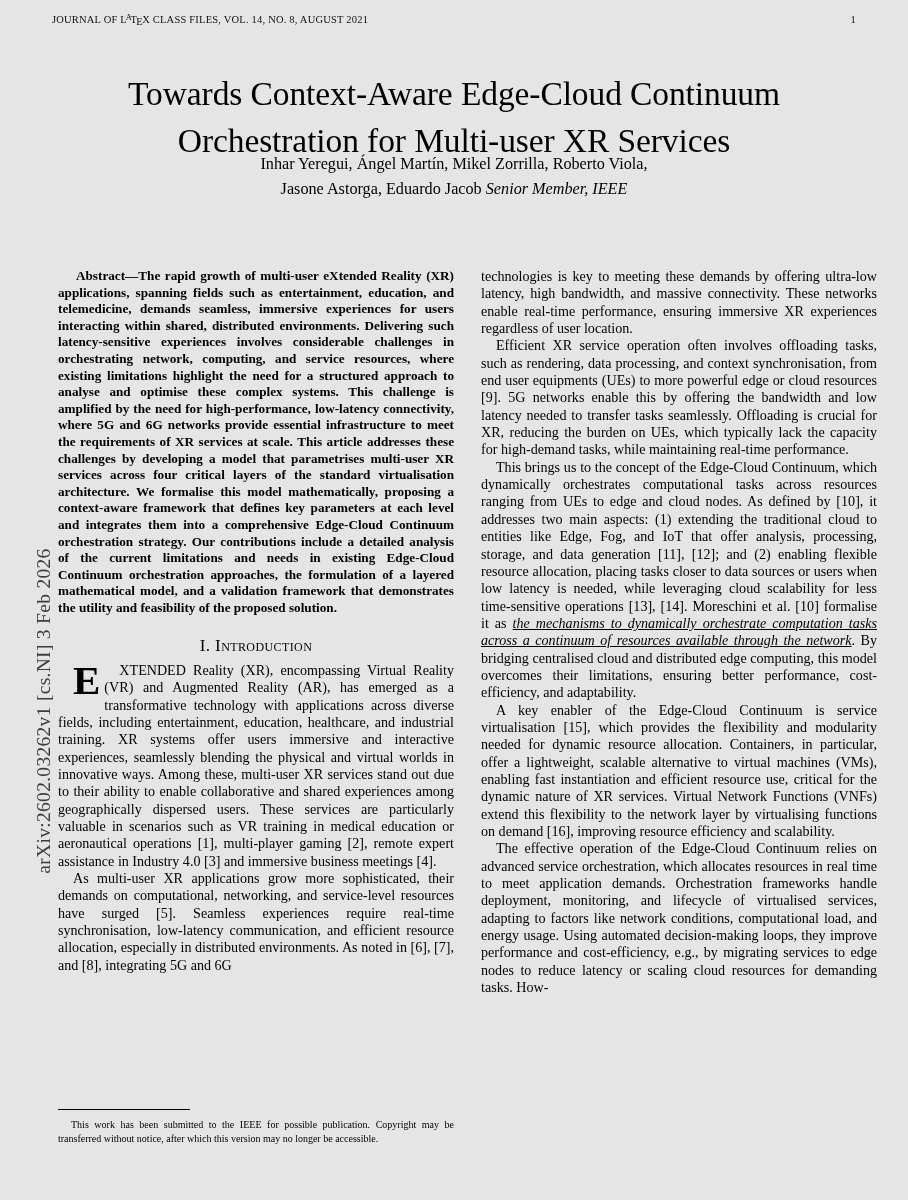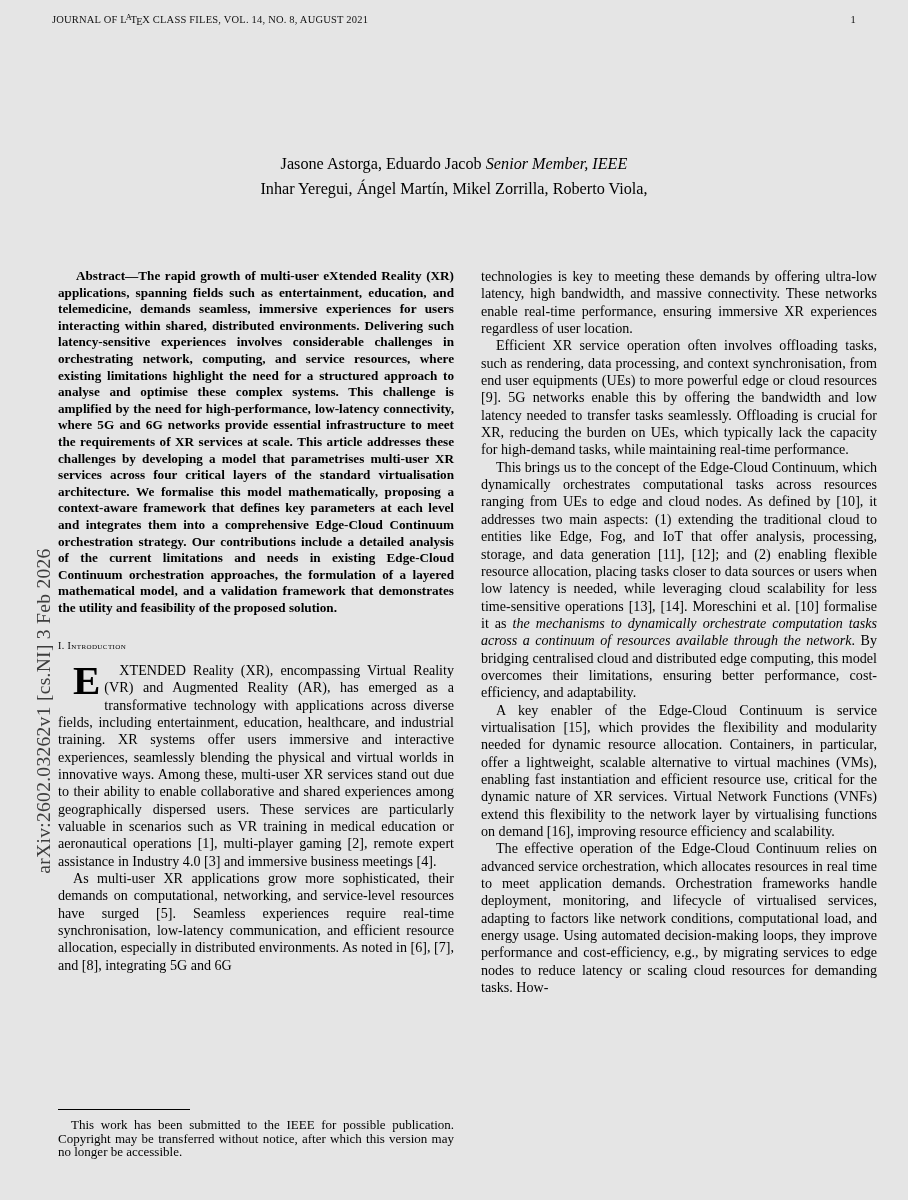--- a/index.html
+++ b/index.html
@@ -122,52 +122,52 @@
     line-height: 16.6px;
     text-align: justify;
   }
   .abstract .lead {
     font-weight: bold;
   }
   .abstract p { margin: 0; text-indent: 18px; }
   .abstract p + p { margin-top: 11px; }
 
   .sec-head {
-    text-align: left;
+    text-align: center;
     font-variant: small-caps;
-    font-size: 10px;
+    font-size: 17px;
     letter-spacing: 0.4px;
     margin: 21px 0 7px 0;
     text-indent: 0;
   }
 
   
   .dropcap-para {
     text-indent: 0;
     position: relative;
     min-height: 34px;
   }
   .dropcap {
     float: left;
     font-size: 41px;
     line-height: 33px;
     font-weight: bold;
     padding: 1px 4px 0 0;
     margin-top: 1px;
   }
 
-  .italic { font-style: italic; }
+  .italic { font-style: italic; text-decoration: underline; }
 
   
   .footnote {
     position: absolute;
     left: 58px;
     top: 1118px;
     width: 396px;
-    font-size: 13px;
+    font-size: 10px;
     line-height: 13.6px;
     text-align: justify;
     -webkit-hyphens: auto;
     hyphens: auto;
   }
   .footnote-rule {
     position: absolute;
     left: 58px;
     top: 1109px;
     width: 132px;
@@ -191,24 +191,25 @@
 
 <div class="page">
 
   <div class="runhead">
     <span class="rh-left"><span>JOURNAL OF </span><span class="latex-mark"><span>L</span><span class="a-up">A</span><span>T</span><span class="e-dn">E</span><span>X</span></span><span> CLASS FILES, VOL. 14, NO. 8, AUGUST 2021</span></span>
     <span class="rh-right">1</span>
   </div>
 
   <div class="arxiv-stamp">arXiv:2602.03262v1  [cs.NI]  3 Feb 2026</div>
 
+  <h1 class="title">Towards Context-Aware Edge-Cloud Continuum Orchestration for Multi-user XR Services</h1>
 
   <div class="authors">
+    <div>Inhar Yeregui, Ángel Martín, Mikel Zorrilla, Roberto Viola,</div>
     <div><span>Jasone Astorga, Eduardo Jacob </span><span class="smem">Senior Member, IEEE</span></div>
-    <div>Inhar Yeregui, Ángel Martín, Mikel Zorrilla, Roberto Viola,</div>
   </div>
 
   <div class="col col-left">
 
     <div class="abstract">
       <p><span class="lead">Abstract</span><span>—</span><span>The rapid growth of multi-user eXtended Reality (XR) applications, spanning fields such as entertainment, education, and telemedicine, demands seamless, immersive experiences for users interacting within shared, distributed environments. Delivering such latency-sensitive experiences involves considerable challenges in orchestrating network, computing, and service resources, where existing limitations highlight the need for a structured approach to analyse and optimise these complex systems. This challenge is amplified by the need for high-performance, low-latency connectivity, where 5G and 6G networks provide essential infrastructure to meet the requirements of XR services at scale. This article addresses these challenges by developing a model that parametrises multi-user XR services across four critical layers of the standard virtualisation architecture. We formalise this model mathematically, proposing a context-aware framework that defines key parameters at each level and integrates them into a comprehensive Edge-Cloud Continuum orchestration strategy. Our contributions include a detailed analysis of the current limitations and needs in existing Edge-Cloud Continuum orchestration approaches, the formulation of a layered mathematical model, and a validation framework that demonstrates the utility and feasibility of the proposed solution.</span></p>
     </div>
 
     <div class="sec-head">I. Introduction</div>
 

